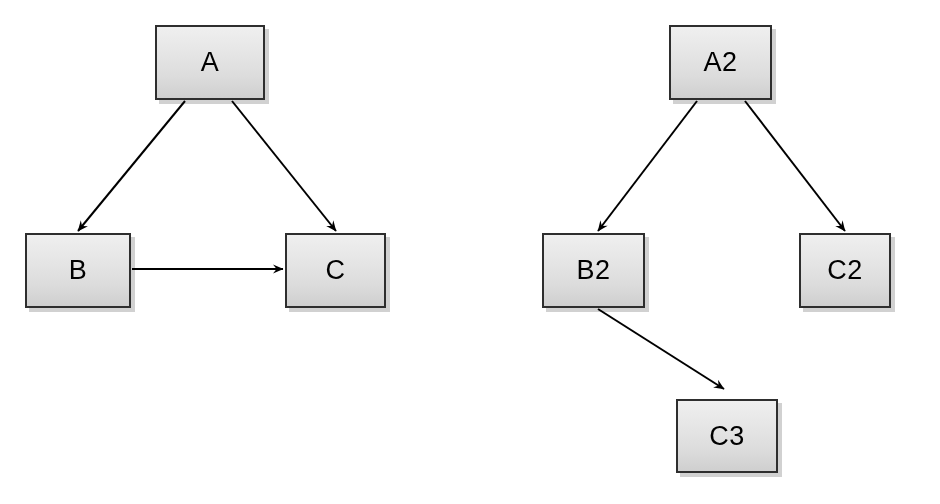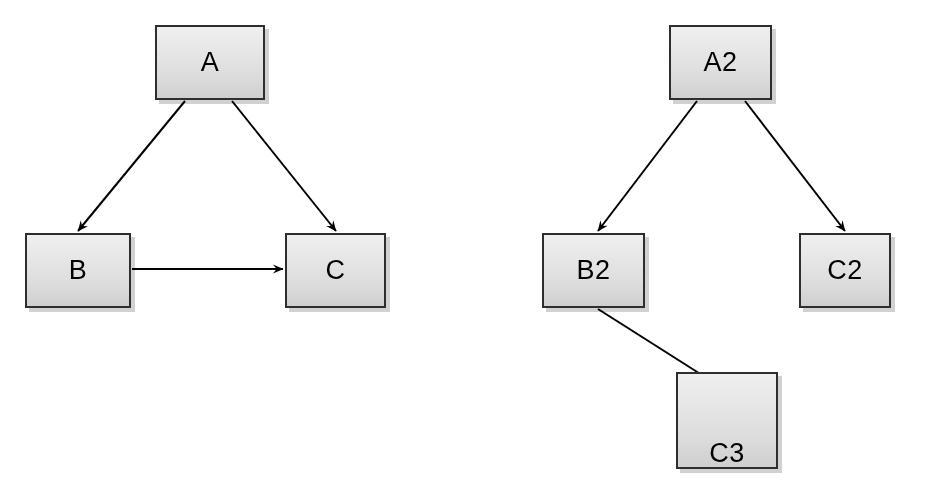--- a/index.html
+++ b/index.html
@@ -80,18 +80,18 @@
       </div>
       <div class="node" style="left: 669px; top: 25px; width: 103px; height: 75px; text-align: right;">
         <span class="node-label">A2</span>
       </div>
       <div class="node" style="left: 542px; top: 233px; width: 103px; height: 75px;">
         <span class="node-label">B2</span>
       </div>
       <div class="node" style="left: 799px; top: 233px; width: 92px; height: 75px;">
         <span class="node-label">C2</span>
       </div>
-      <div class="node" style="left: 676px; top: 372px; width: 102px; height: 97px; align-items: flex-end;">
+      <div class="node" style="left: 676px; top: 399px; width: 102px; height: 74px;">
         <span class="node-label">C3</span>
       </div>
     </div>
 
 </div>
 
 </body></html>

